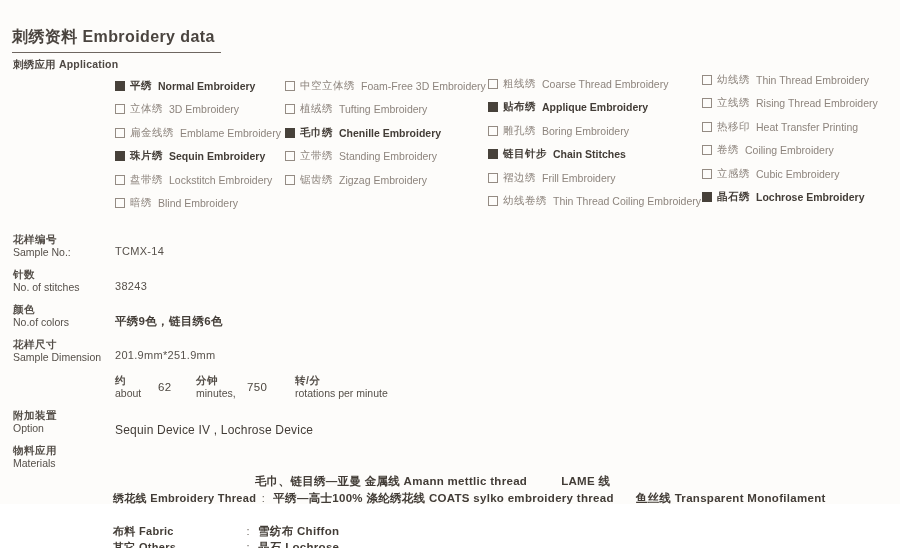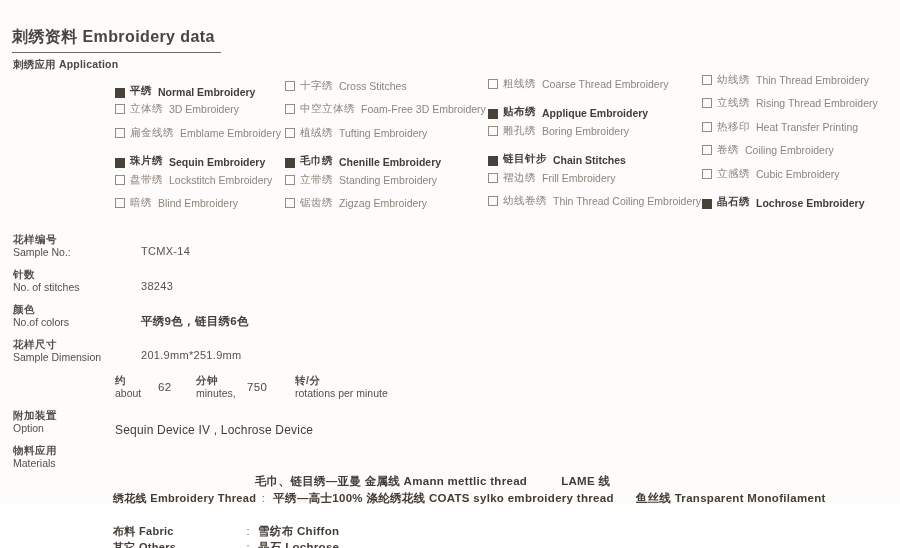--- a/index.html
+++ b/index.html
@@ -38,31 +38,31 @@
   .app-item{
     height:23.5px;display:flex;align-items:center;
     font-size:10.5px;color:#8d847d;white-space:nowrap;
   }
   .app-item .cb{
     display:inline-block;width:8px;height:8px;
     border:1px solid #948b83;background:transparent;
     margin-right:5px;flex:0 0 auto;
   }
   .app-item .zh{margin-right:6px;letter-spacing:.5px;}
-  .app-item.checked{color:#433d37;font-weight:600;align-items:flex-end;}
+  .app-item.checked{color:#433d37;font-weight:600;}
   .app-item.checked .cb{background:#47413a;border-color:#47413a;}
   
   .flabel{
     position:absolute;left:13px;
     font-size:10.5px;line-height:13px;color:#554f49;white-space:nowrap;
   }
   .flabel .zh{font-weight:600;letter-spacing:.5px;}
   .fvalue{
     position:absolute;left:115px;
-    font-size:11px;color:#57514b;white-space:nowrap;letter-spacing:.3px;margin-left:26px;
+    font-size:11px;color:#57514b;white-space:nowrap;letter-spacing:.3px;
   }
   .cnval{font-weight:600;color:#443e38;font-size:11.5px;}
   .stack{position:absolute;font-size:10.5px;line-height:13px;color:#554f49;white-space:nowrap;}
   .stack .zh{font-weight:600;letter-spacing:.5px;}
   .num{position:absolute;font-size:11.5px;color:#4c463f;letter-spacing:.4px;}
   .optval{position:absolute;left:115px;font-size:11.5px;line-height:14.5px;color:#423c36;white-space:nowrap;}
   .optval .zhline{font-weight:600;letter-spacing:.4px;}
   .optval .enline{font-size:12px;letter-spacing:.2px;}
   
   .mat-row{position:absolute;left:113px;font-size:11px;white-space:nowrap;color:#423c36;margin-top:33px;}
@@ -116,25 +116,20 @@
   </div>
       <div class="app-item">
     <span class="cb"></span>
     <span class="zh">暗绣</span>
     <span class="en">Blind Embroidery</span>
   </div>
     </div>
   <div class="app-col c1">
       <div class="app-item">
     <span class="cb"></span>
-    <span class="zh">十字绣</span>
-    <span class="en">Cross Stitches</span>
-  </div>
-      <div class="app-item">
-    <span class="cb"></span>
     <span class="zh">中空立体绣</span>
     <span class="en">Foam-Free 3D Embroidery</span>
   </div>
       <div class="app-item">
     <span class="cb"></span>
     <span class="zh">植绒绣</span>
     <span class="en">Tufting Embroidery</span>
   </div>
       <div class="app-item checked">
     <span class="cb"></span>

